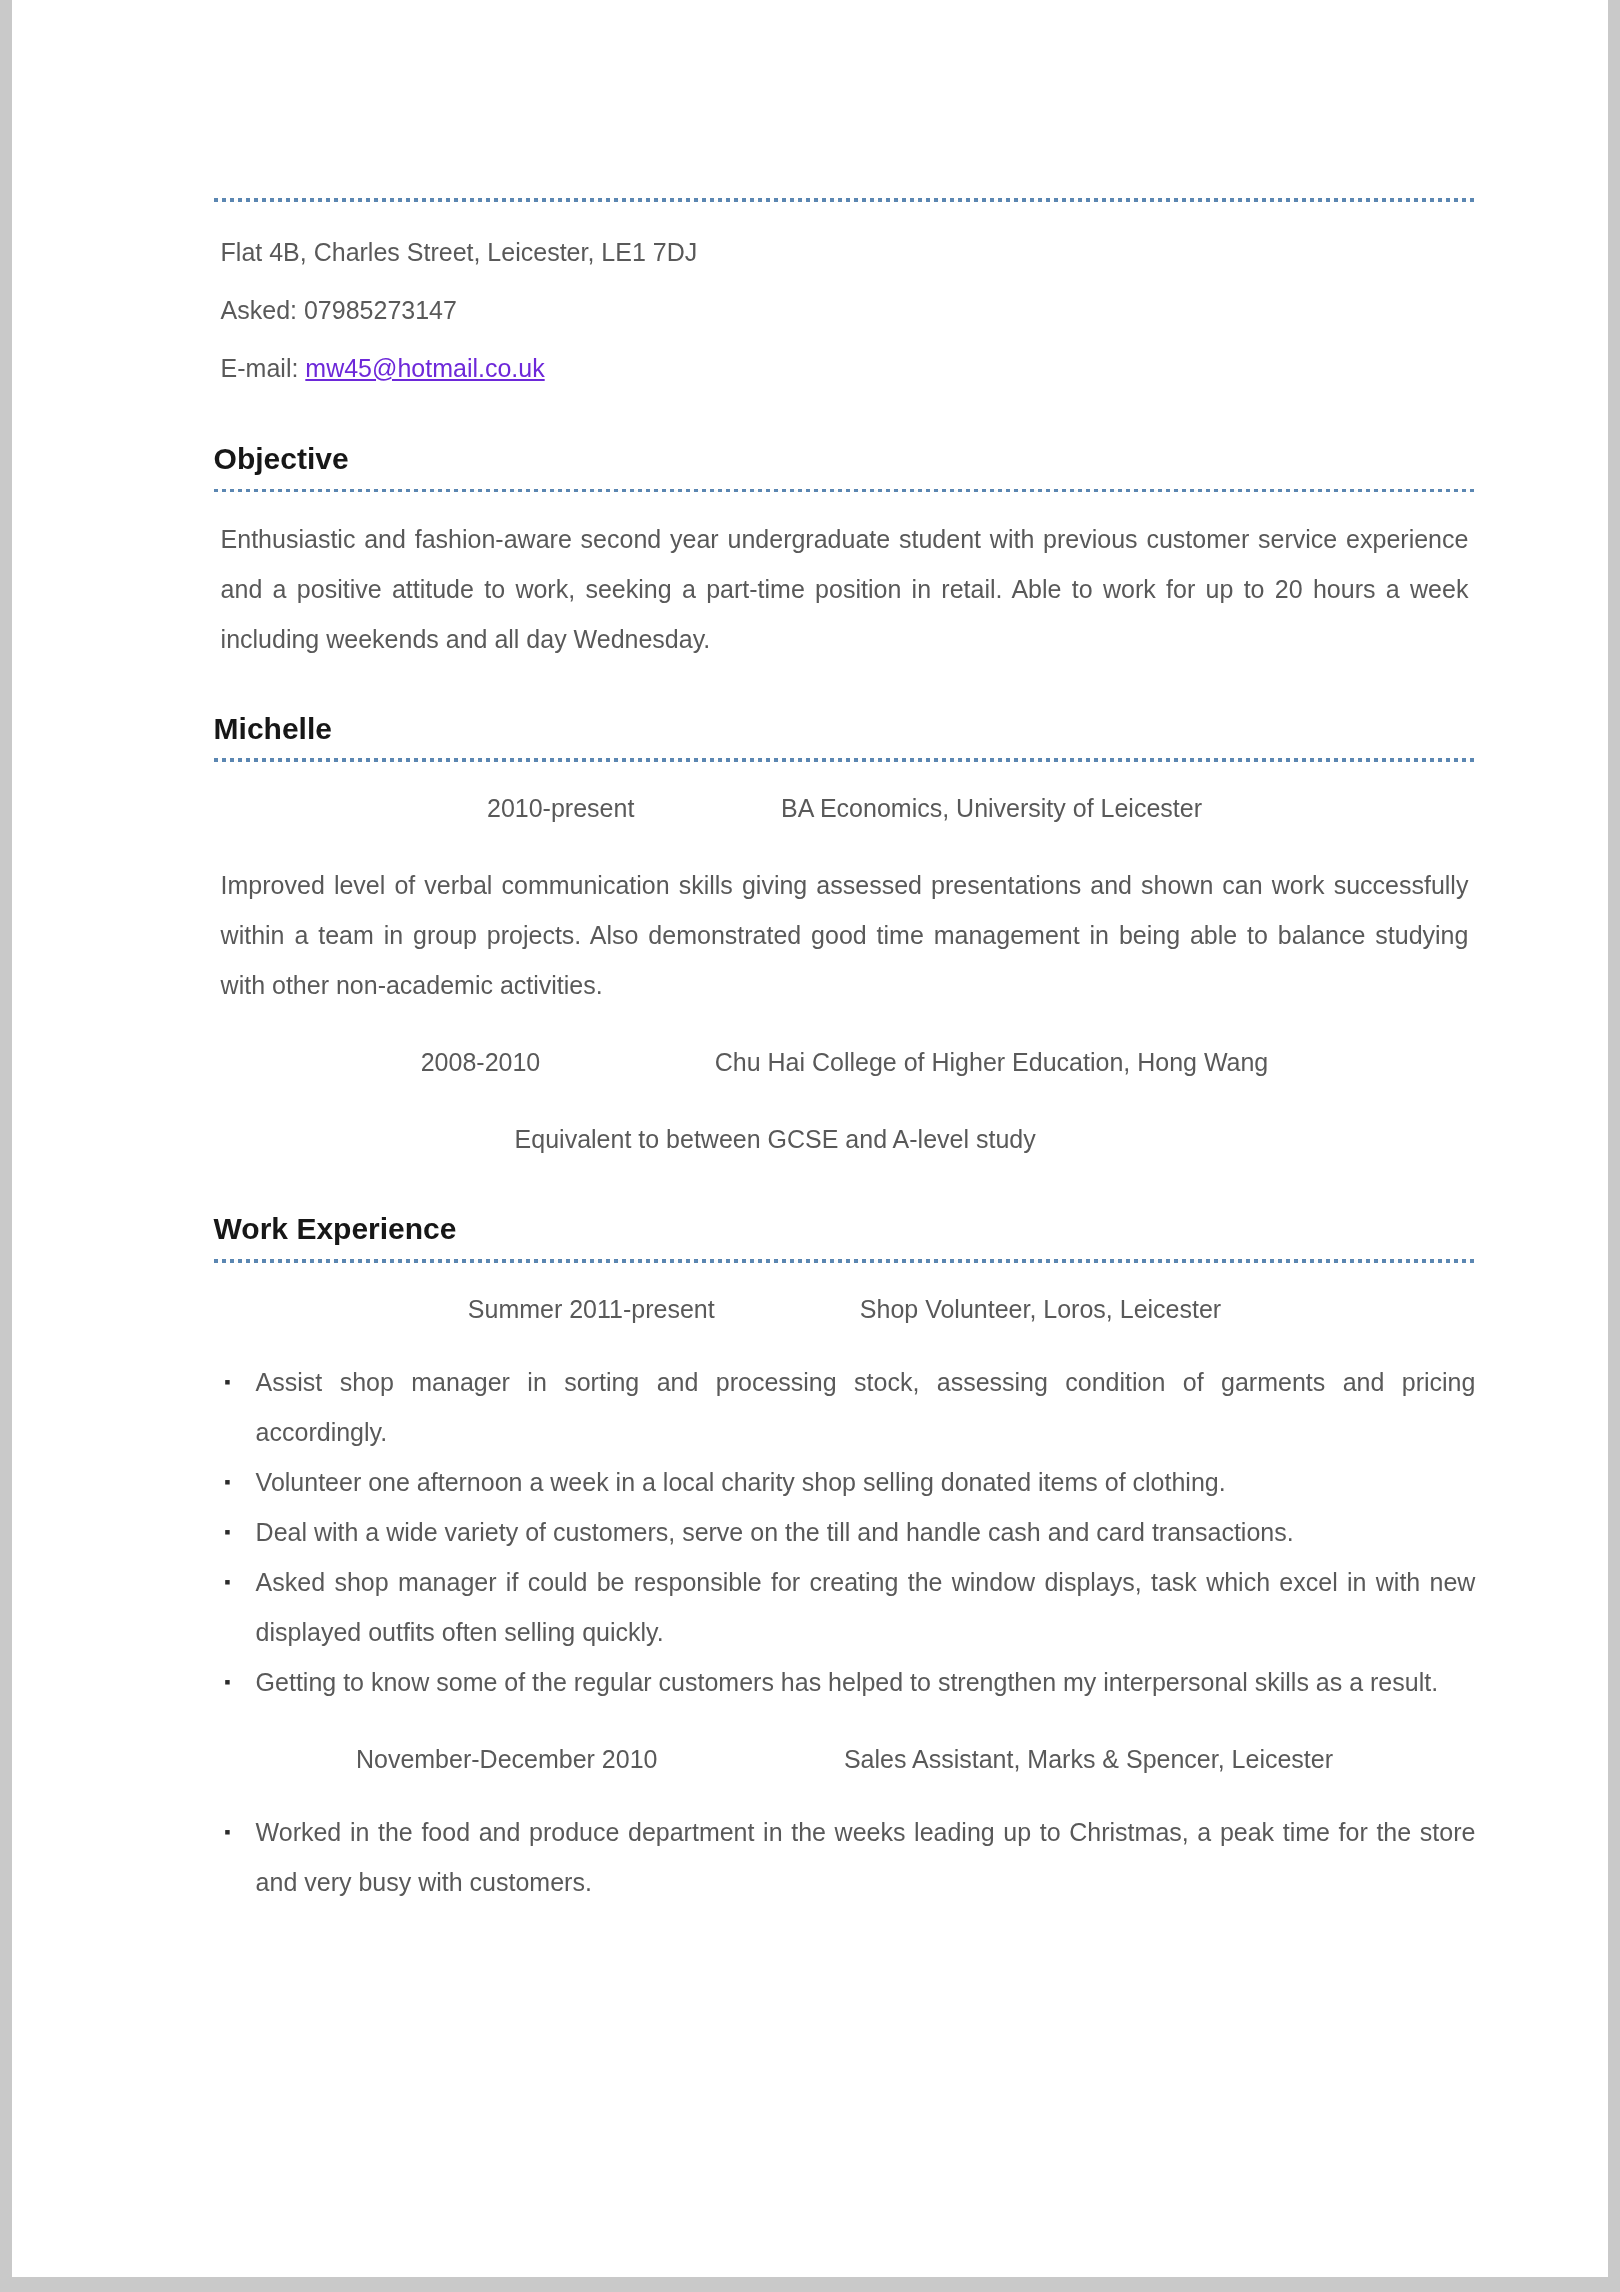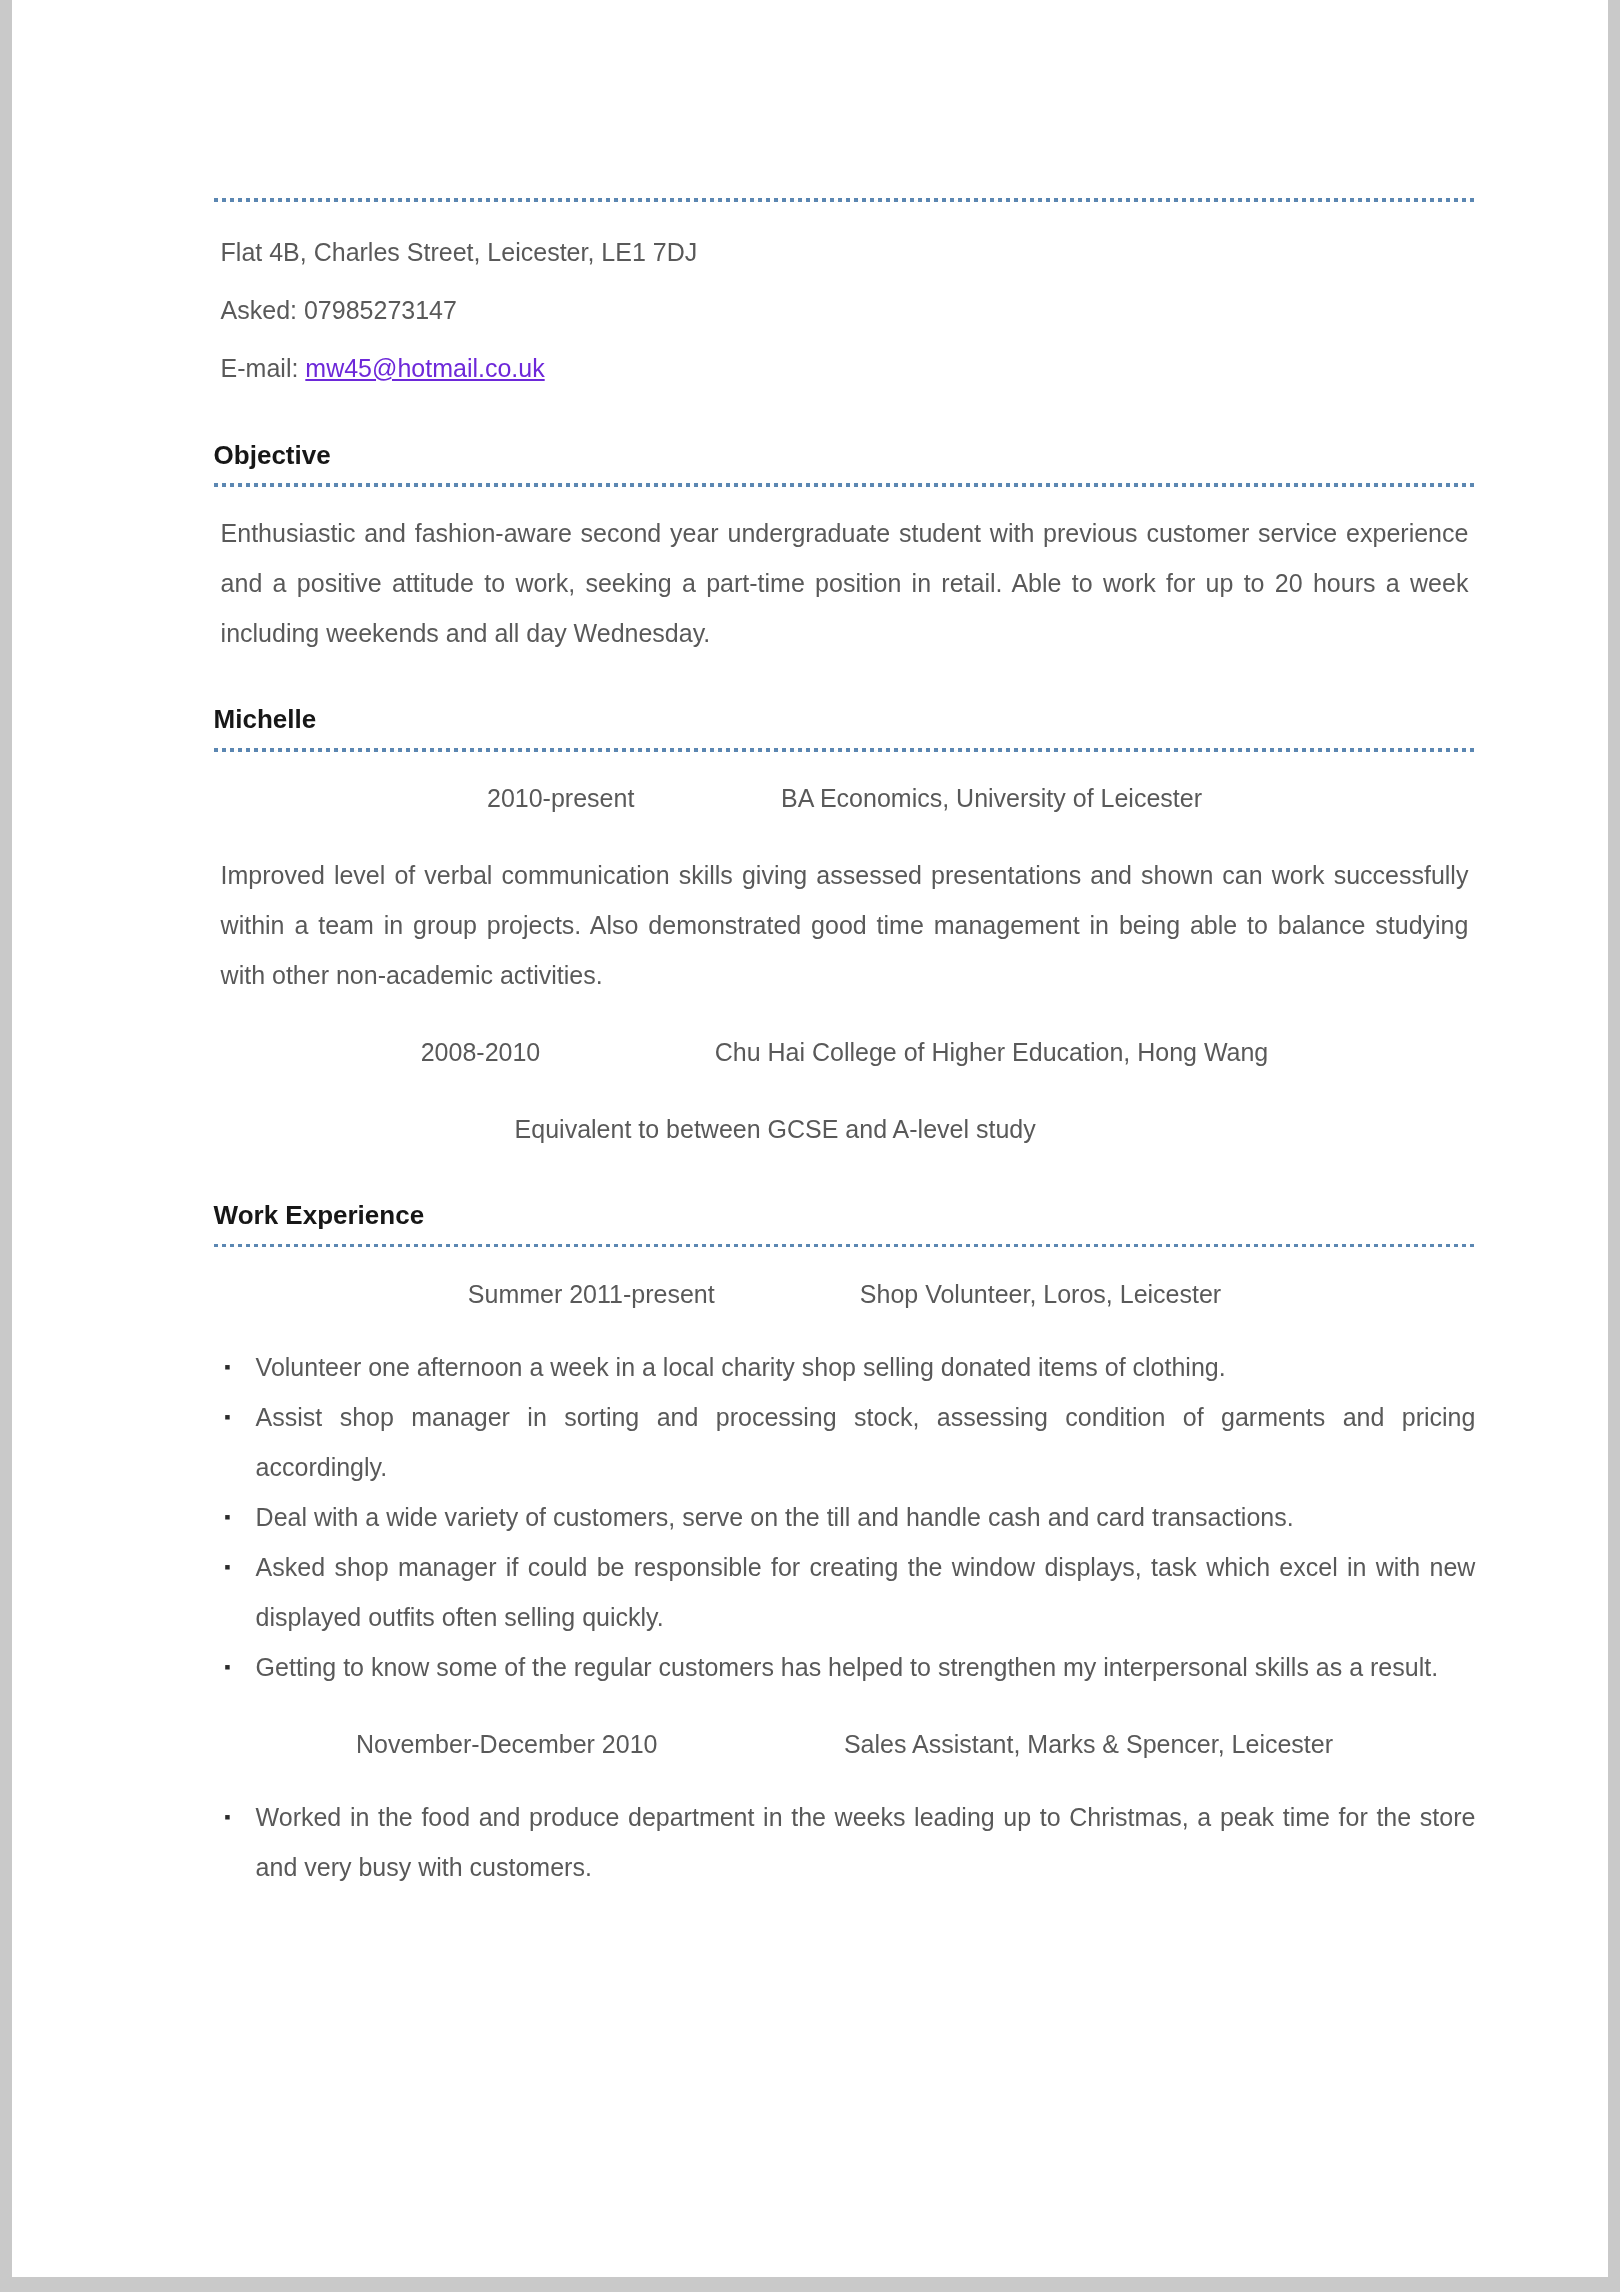--- a/index.html
+++ b/index.html
@@ -23,21 +23,21 @@
     line-height: 50px;
   }
   h1 {
     font-size: 41px;
     font-weight: 700;
     color: #171717;
     margin: 0;
     line-height: 1.25;
   }
   h2 {
-    font-size: 26px;
+    font-size: 30px;
     font-weight: 700;
     color: #171717;
     margin: 45px 0 0 0;
     line-height: 1.3;
   }
   .rule {
     height: 3.6px;
     background-image: repeating-linear-gradient(90deg, #5b87b2 0 3.6px, transparent 3.6px 8px);
   }
   .name-rule { margin: 14.3px 0 25px 0; }
@@ -126,22 +126,22 @@
     </div>
 
     <h2>Work Experience</h2>
     <div class="rule h2-rule"></div>
 
     <div class="entry">
       <span class="dates w-work1">Summer 2011-present</span>
       <span class="title">Shop Volunteer, Loros, Leicester</span>
     </div>
     <ul class="bullets">
+      <li>Assist shop manager in sorting and processing stock, assessing condition of garments and pricing accordingly.</li>
       <li>Volunteer one afternoon a week in a local charity shop selling donated items of clothing.</li>
-      <li>Assist shop manager in sorting and processing stock, assessing condition of garments and pricing accordingly.</li>
       <li>Deal with a wide variety of customers, serve on the till and handle cash and card transactions.</li>
       <li>Asked shop manager if could be responsible for creating the window displays, task which excel in with new displayed outfits often selling quickly.</li>
       <li>Getting to know some of the regular customers has helped to strengthen my interpersonal skills as a result.</li>
     </ul>
 
     <div class="entry mt-30">
       <span class="dates w-work2">November-December 2010</span>
       <span class="title">Sales Assistant, Marks &amp; Spencer, Leicester</span>
     </div>
     <ul class="bullets">

